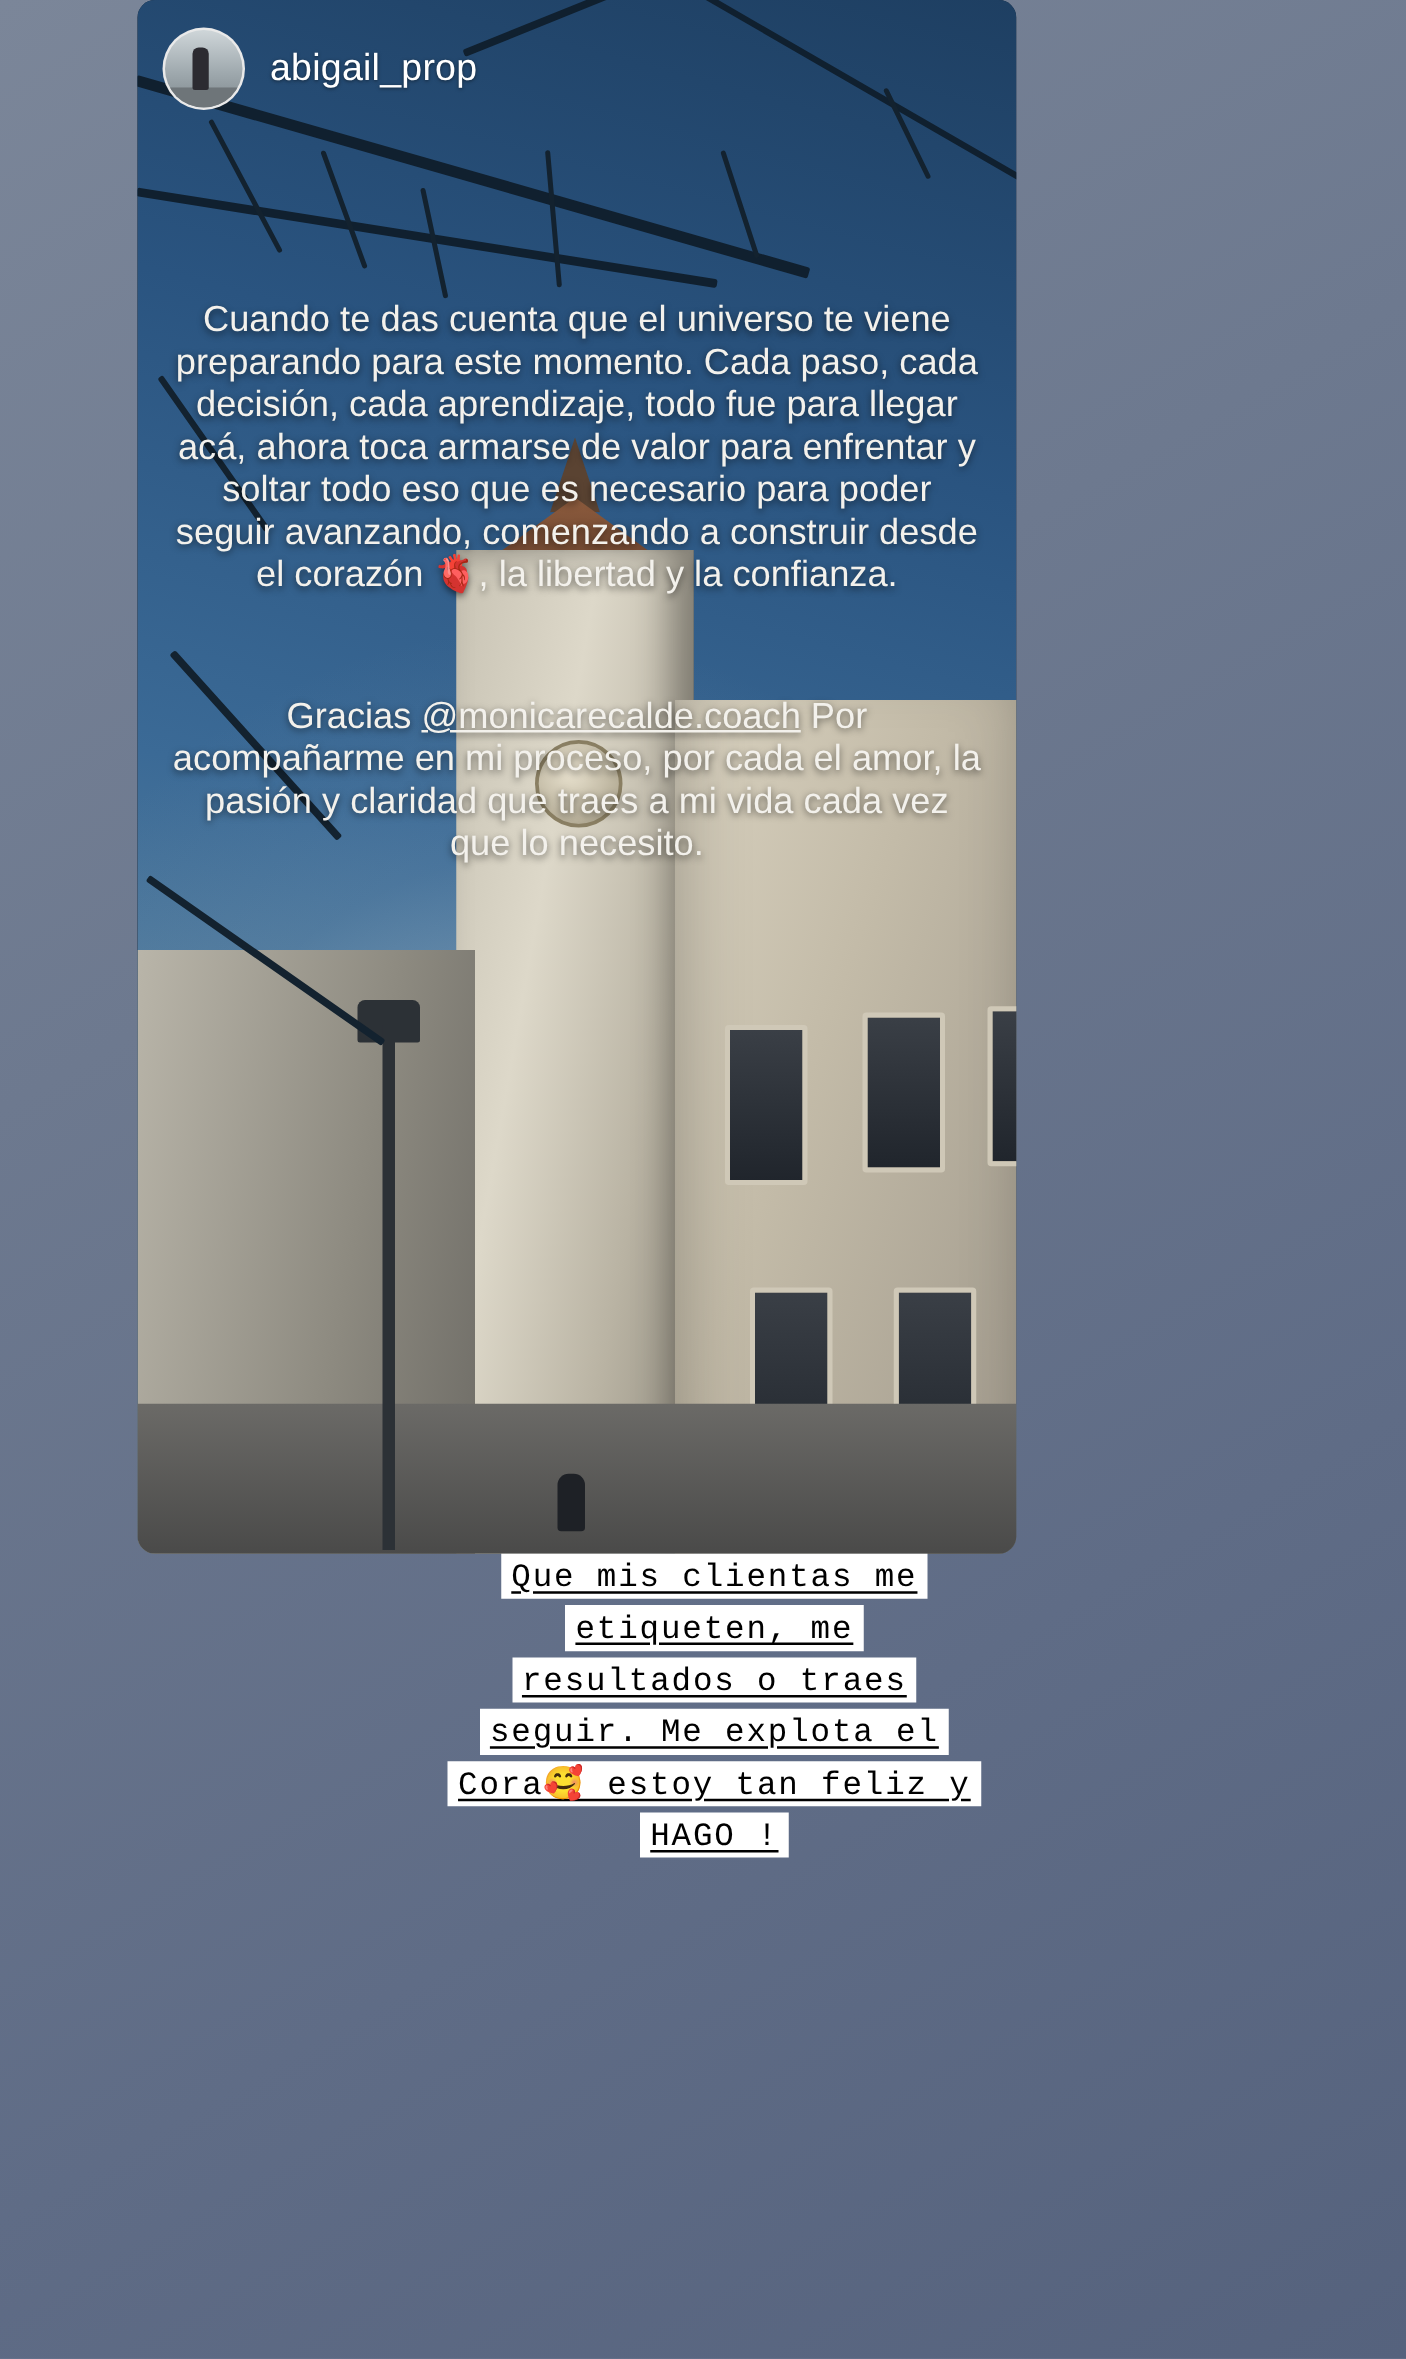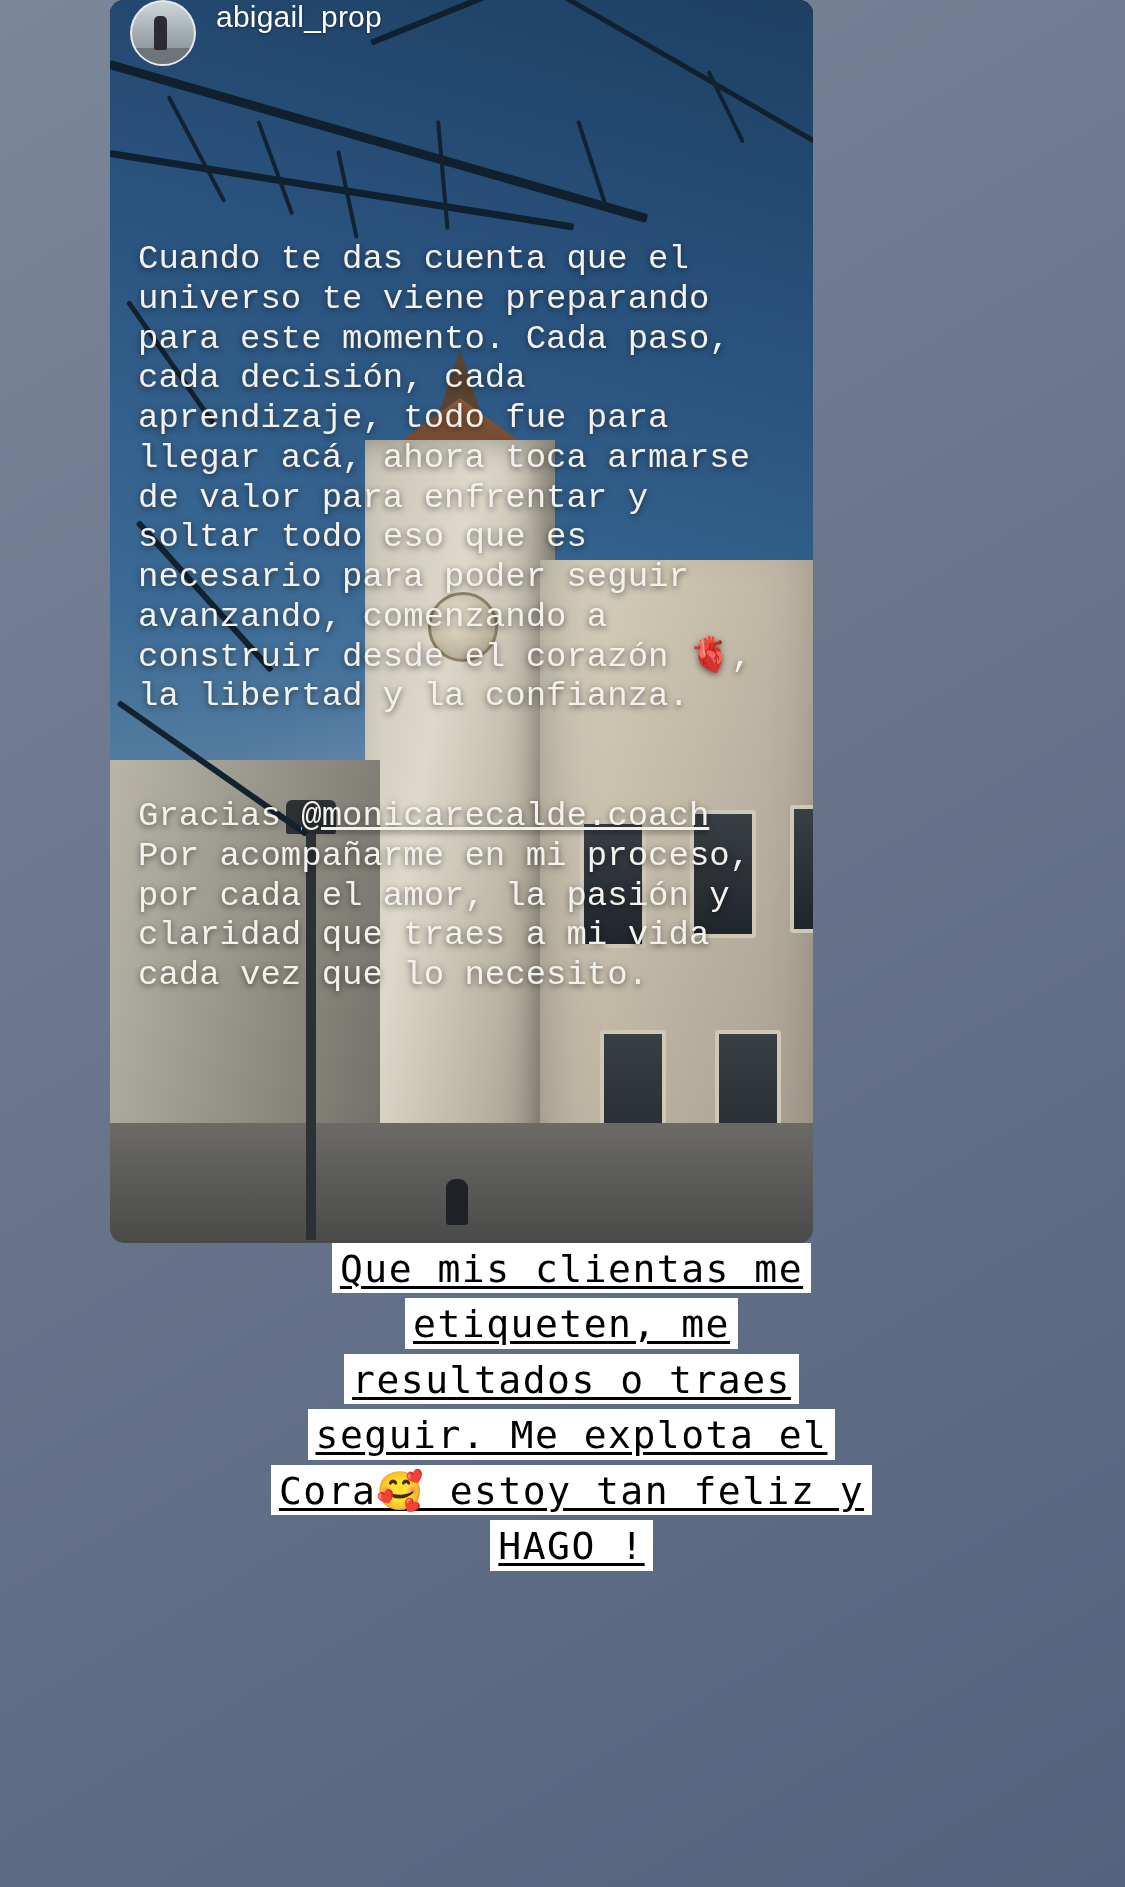--- a/index.html
+++ b/index.html
@@ -160,21 +160,21 @@
     border-radius: 2px;
   }
 
   
   #story-header {
     position: absolute;
     left: 0; top: 0;
     width: 100%;
     height: 110px;
     display: flex;
-    align-items: flex-start;
+    align-items: center;
     padding-left: 20px;
     box-sizing: border-box;
     z-index: 6;
   }
   #avatar-ring {
     width: 66px;
     height: 66px;
     border-radius: 50%;
     padding: 2px;
     background: #e9e9e9;
@@ -213,23 +213,24 @@
   }
 
   
   #caption-block {
     position: absolute;
     left: 0;
     top: 240px;
     width: 100%;
     z-index: 5;
     color: #f3f1ec;
-    font-family: Liberation Mono, monospace;
-    font-size: 34px;
+    font-family: Liberation Sans, sans-serif;
+    font-size: 29px;
     line-height: 1.17;
+    text-align: center;
     padding: 0 28px;
     box-sizing: border-box;
     text-shadow: 0 2px 6px rgba(0,0,0,0.55);
   }
   #caption-block p { margin: 0; }
   .cap-gap { height: 40px; }
   .mention {
     text-decoration: underline;
   }
 
@@ -243,27 +244,28 @@
     text-align: center;
     font-family: "DejaVu Sans Mono", monospace;
   }
   #typed-block .tline {
     display: block;
     margin: 0 auto 5px auto;
     width: max-content;
     max-width: 96%;
     background: #ffffff;
     color: #000000;
-    font-size: 38px;
+    font-size: 26px;
     line-height: 1.17;
     letter-spacing: 1.5px;
     padding: 4px 8px 2px 8px;
     text-decoration: underline;
     text-underline-offset: 4px;
     box-decoration-break: clone;
+    font-family: Liberation Mono, monospace;
   }
   
   #typed-block { padding-left: 18px; box-sizing: border-box; }
 </style>
 </head>
 <body>
 
 <div id="backdrop"></div>
 
 <div id="story-card">

